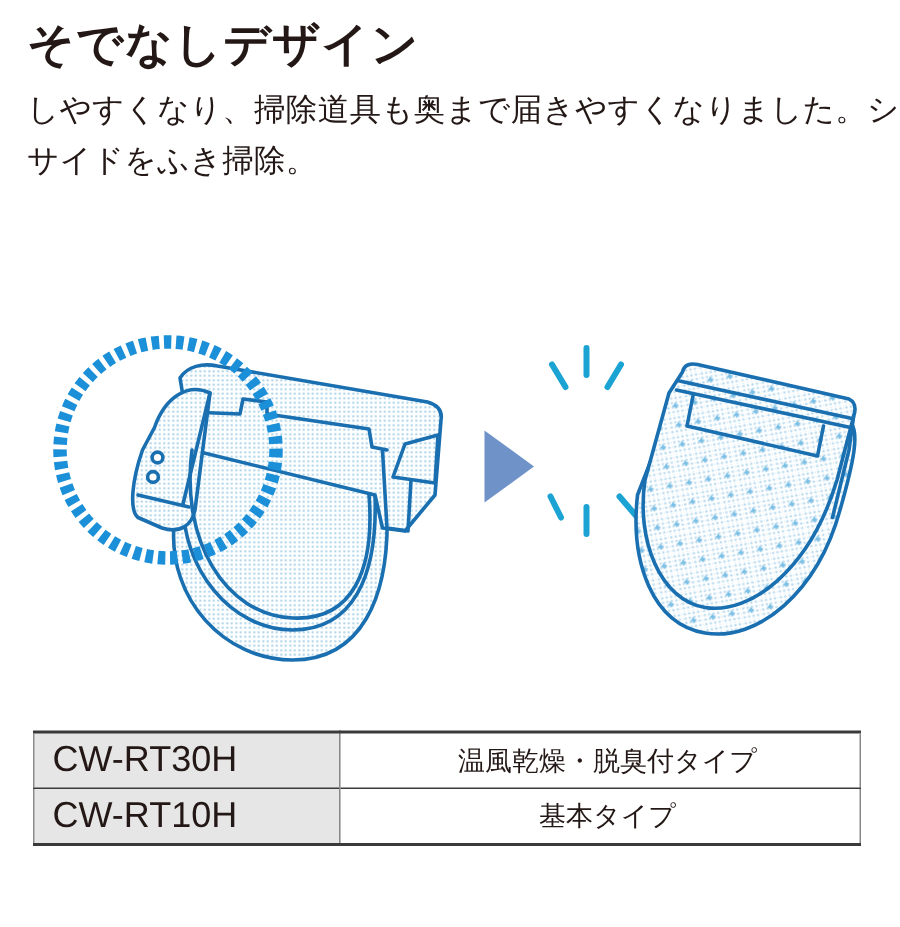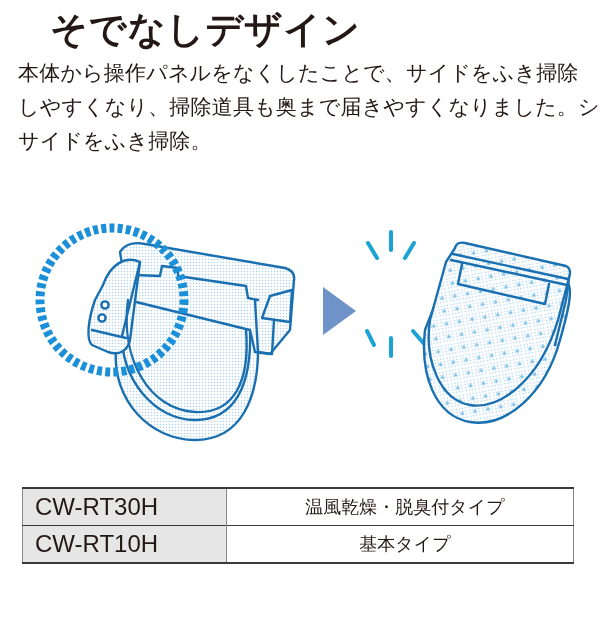--- a/index.html
+++ b/index.html
@@ -12,26 +12,25 @@
       height: 618px;
       position: relative;
       overflow: hidden;
       font-family: "DejaVu Sans", "Liberation Sans", sans-serif;
       color: #231815;
     }
     .heading {
       position: absolute;
       left: 18px;
       top: 8px;
-      font-size: 37px;
+      font-size: 31px;
       font-weight: bold;
       letter-spacing: 1px;
       line-height: 44px;
       white-space: nowrap;
-      margin-left: 32px;
     }
     .body-text {
       position: absolute;
       left: 18px;
       top: 56px;
       width: 570px;
       font-size: 21px;
       line-height: 34px;
       letter-spacing: 0.2px;
     }
@@ -77,21 +76,20 @@
       color: #231815;
       text-align: center;
     }
   </style>
 </head>
 <body>
 
 <div class="heading">そでなしデザイン</div>
 
 <div class="body-text">
-  <span>本体から操作パネルをなくしたことで、サイドをふき掃除</span>
   <span>しやすくなり、掃除道具も奥まで届きやすくなりました。シ</span>
   <span>サイドをふき掃除。</span>
 </div>
 
 <svg class="illustration" viewBox="0 210 600 245" width="600" height="245">
   <defs>
     <pattern id="fineDots" x="0" y="0" width="3" height="3" patternUnits="userSpaceOnUse">
       <rect width="3" height="3" fill="#ffffff"></rect>
       <circle cx="1.5" cy="1.5" r="0.75" fill="#a9d2ea"></circle>
     </pattern>

